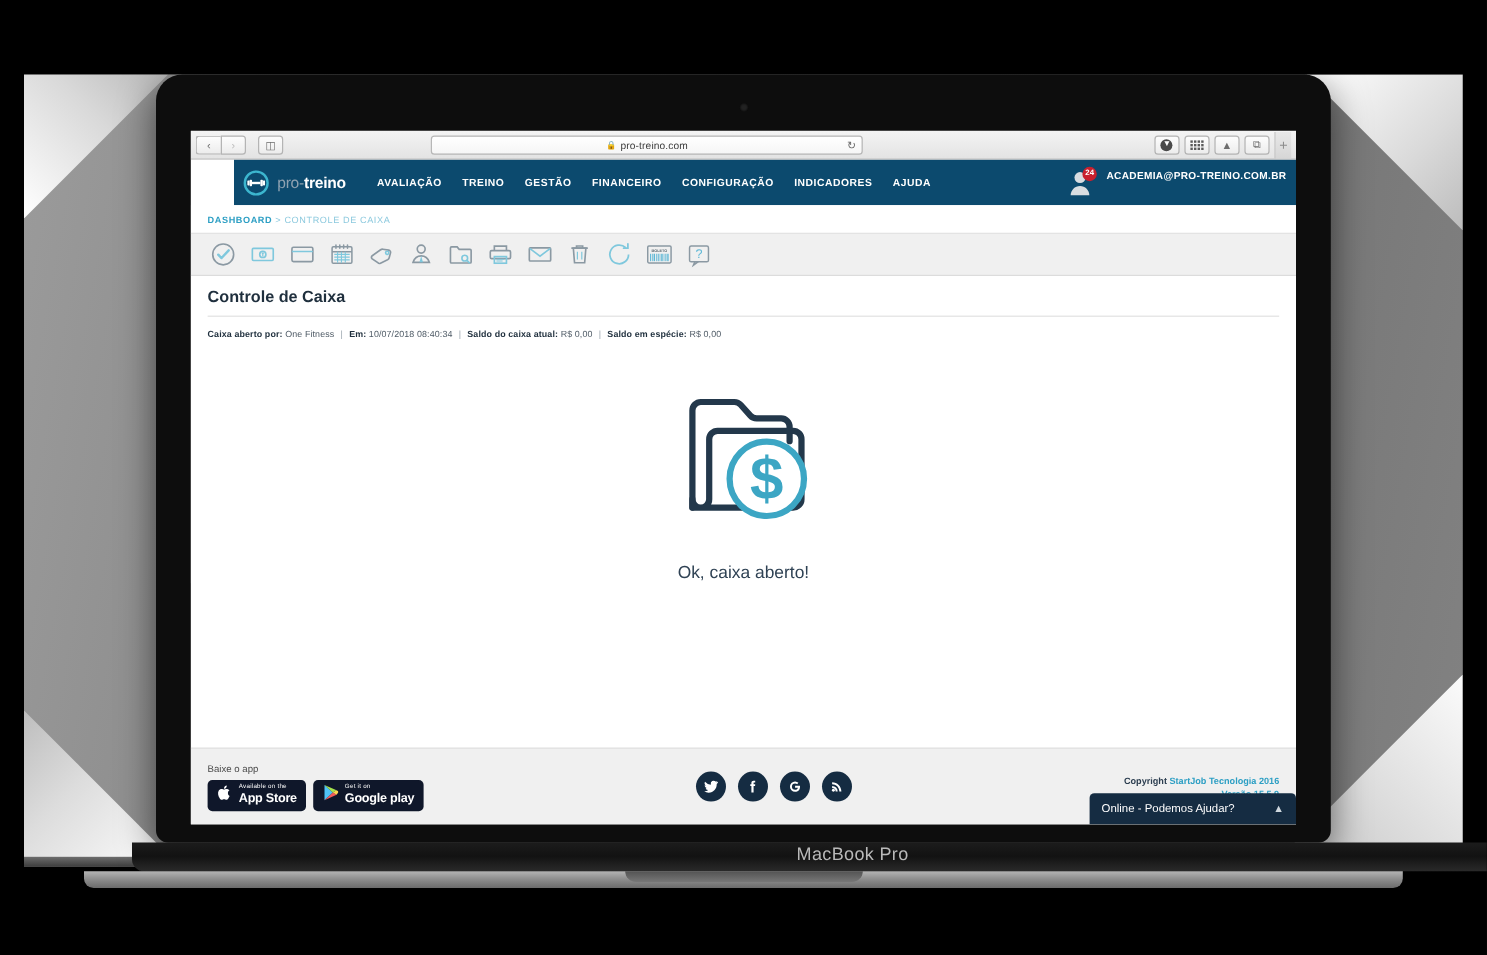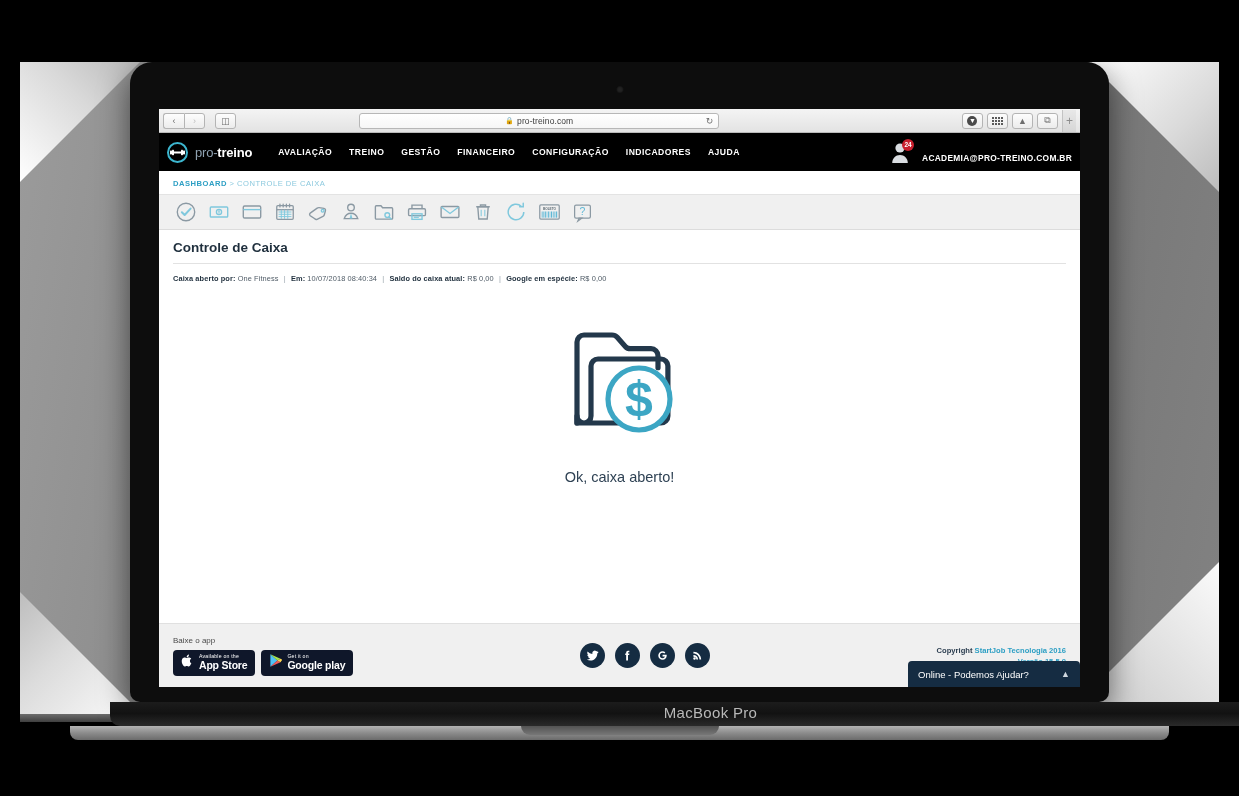--- a/index.html
+++ b/index.html
@@ -136,36 +136,36 @@
     display: flex; align-items: center; justify-content: center;
     color: #fff; font-size: 7px; line-height: 1;
   }
   .grid-ico {
     display: grid; grid-template-columns: repeat(4, 2px); gap: 1px;
   }
   .grid-ico i { width: 2px; height: 2px; background: #5a5a5a; display: block; }
 
   
   .navbar {
-    height: 38px; background: #000000;
-    display: flex; align-items: center; padding: 0 8px;
+    height: 38px; background: #0c4a6e;
+    display: flex; align-items: center; padding: 0 8px; margin-left: 36px;
   }
   .logo-wrap { display: flex; align-items: center; gap: 7px; }
   .logo-mark {
     width: 21px; height: 21px; border-radius: 50%;
     border: 2px solid #3cb6cf; display: flex; align-items: center; justify-content: center;
   }
   .logo-text { font-size: 13px; font-weight: 700; color: #fff; letter-spacing: -.2px; }
   .logo-text .lt-light { color: #8fa2b1; font-weight: 400; }
   .nav-links { display: flex; align-items: center; gap: 17px; margin-left: 26px; }
   .nav-links a {
     color: #fff; font-size: 8.6px; font-weight: 700; letter-spacing: .45px;
     text-decoration: none; white-space: nowrap;
   }
-  .user-area { margin-left: auto; display: flex; align-items: flex-end; gap: 12px; }
+  .user-area { margin-left: auto; display: flex; align-items: flex-start; gap: 12px; }
   .avatar-wrap { position: relative; width: 20px; height: 22px; }
   .avatar-badge {
     position: absolute; right: -4px; top: -2px;
     background: #c8202e; color: #fff; font-size: 6.5px; font-weight: 700;
     border-radius: 50%; width: 12px; height: 12px;
     display: flex; align-items: center; justify-content: center; line-height: 1;
   }
   .user-email { color: #fff; font-size: 8.4px; font-weight: 700; letter-spacing: .3px; }
 
   
@@ -453,21 +453,21 @@
       <div class="info-line">
         <b>Caixa aberto por:</b>
         <span>One Fitness</span>
         <span class="info-sep">|</span>
         <b>Em:</b>
         <span>10/07/2018 08:40:34</span>
         <span class="info-sep">|</span>
         <b>Saldo do caixa atual:</b>
         <span>R$ 0,00</span>
         <span class="info-sep">|</span>
-        <b>Google em espécie:</b>
+        <b>Saldo em espécie:</b>
         <span>R$ 0,00</span>
       </div>
 
       <div class="empty-state">
         <span>
           <svg width="138" height="138" viewBox="0 0 138 138" fill="none">
             <path d="M26 112V31a7 7 0 0 1 7-7h28a7 7 0 0 1 5.2 2.3l8.1 9.1a7 7 0 0 0 5.2 2.3h20.5a7 7 0 0 1 7 7v12" stroke="#23384b" stroke-width="5.2" stroke-linecap="round" stroke-linejoin="round"></path>
             <path d="M26 112h83.9a7 7 0 0 0 7-7V55a7 7 0 0 0-7-7H47a7 7 0 0 0-7 7v50a7 7 0 0 1-7 7 7 7 0 0 1-7-7z" stroke="#23384b" stroke-width="5.2" stroke-linecap="round" stroke-linejoin="round"></path>
             <circle cx="88" cy="88" r="31" fill="#ffffff" stroke="#3ca6c4" stroke-width="5.2"></circle>
             <text x="88" y="105" font-size="50" font-weight="bold" fill="#3ca6c4" text-anchor="middle" font-family="Liberation Sans, sans-serif">$</text>

